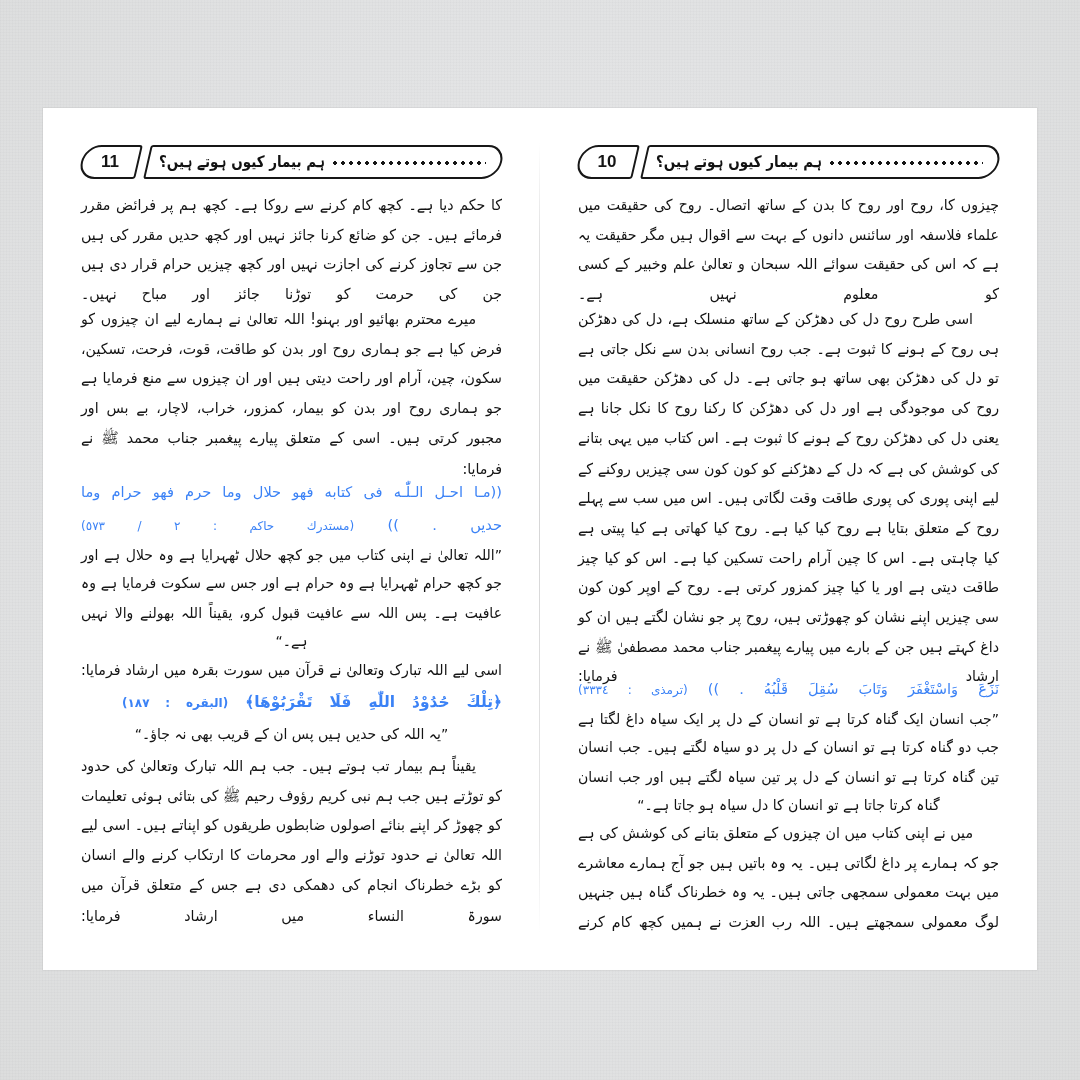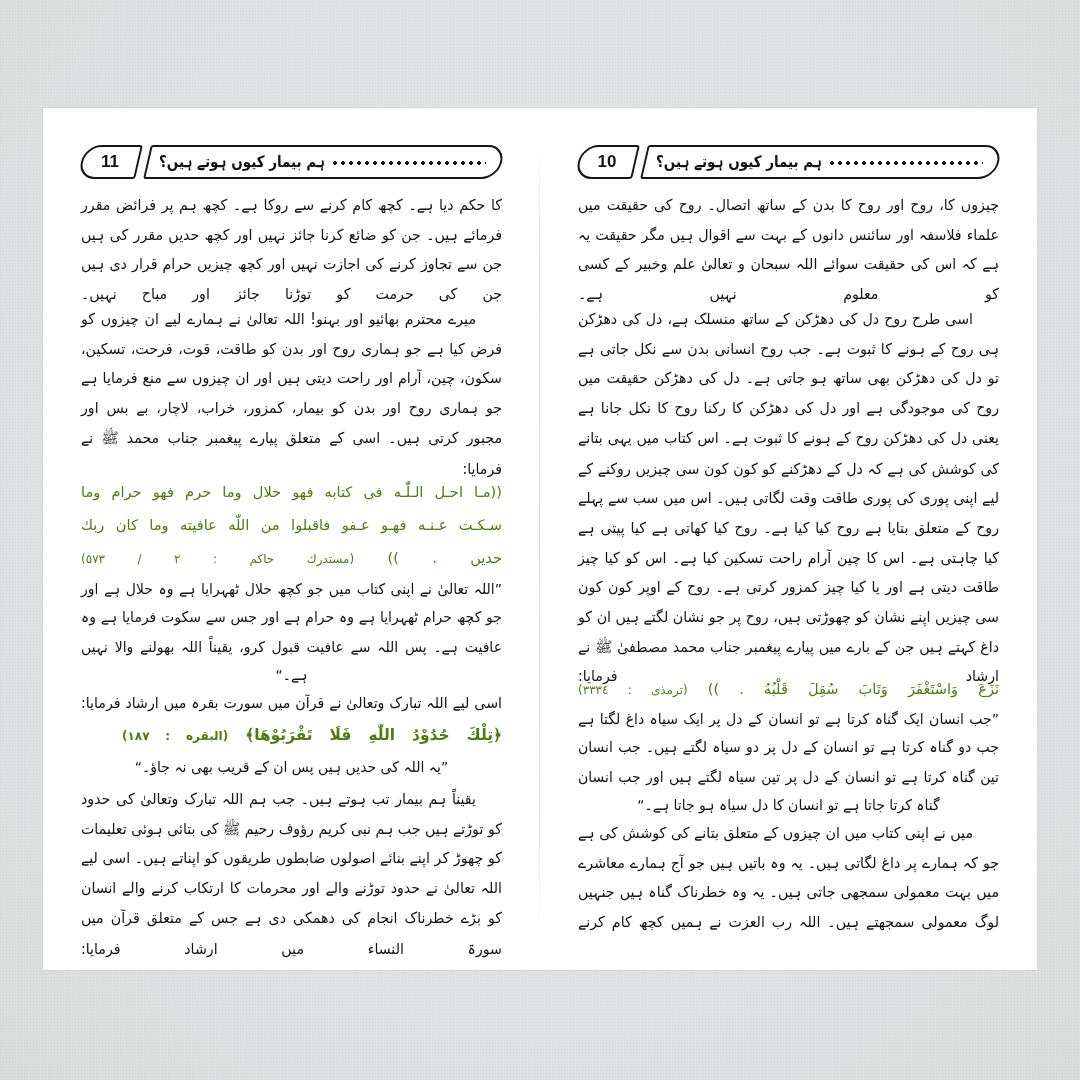--- a/index.html
+++ b/index.html
@@ -176,21 +176,21 @@
     margin-bottom: 2px;
     transform: scaleY(1.06);
     transform-origin: top right;
   }
   .para.noind { text-indent: 0; }
 
   .ar {
     font-family: "DejaVu Sans", sans-serif;
     font-size: 14.6px;
     line-height: 2.0;
-    color: #4d7c0f;
+    color: #3b82f6;
     text-align: center;
     direction: rtl;
     margin: 4px 0 2px 0;
   }
   .ar.big {
     font-size: 15.4px;
     font-weight: 600;
     margin-left: 41px;
   }
   .cite {
@@ -232,21 +232,20 @@
           </div>
         </div>
       </div>
 
       <div class="body">
         <p class="para noind">کا حکم دیا ہے۔ کچھ کام کرنے سے روکا ہے۔ کچھ ہم پر فرائض مقرر فرمائے ہیں۔ جن کو ضائع کرنا جائز نہیں اور کچھ حدیں مقرر کی ہیں جن سے تجاوز کرنے کی اجازت نہیں اور کچھ چیزیں حرام قرار دی ہیں جن کی حرمت کو توڑنا جائز اور مباح نہیں۔</p>
         <p class="para">میرے محترم بھائیو اور بہنو! اللہ تعالیٰ نے ہمارے لیے ان چیزوں کو فرض کیا ہے جو ہماری روح اور بدن کو طاقت، قوت، فرحت، تسکین، سکون، چین، آرام اور راحت دیتی ہیں اور ان چیزوں سے منع فرمایا ہے جو ہماری روح اور بدن کو بیمار، کمزور، خراب، لاچار، بے بس اور مجبور کرتی ہیں۔ اسی کے متعلق پیارے پیغمبر جناب محمد ﷺ نے فرمایا:</p>
 
         <div>
           <p class="ar">((مـا احـل الـلّٰـه فى كتابه فهو حلال وما حرم فهو حرام وما</p>
-          <p class="ar">سـكـت عـنـه فهـو عـفو فاقبلوا من اللّٰه عافيته وما كان ربك</p>
           <p class="ar">
             <span>حدیں . ))</span>
             <span class="cite">(مستدرك حاكم : ٢ / ٥٧٣)</span>
           </p>
         </div>
 
         <p class="trans">”اللہ تعالیٰ نے اپنی کتاب میں جو کچھ حلال ٹھہرایا ہے وہ حلال ہے اور جو کچھ حرام ٹھہرایا ہے وہ حرام ہے اور جس سے سکوت فرمایا ہے وہ عافیت ہے۔ پس اللہ سے عافیت قبول کرو، یقیناً اللہ بھولنے والا نہیں ہے۔“</p>
 
         <p class="para noind">اسی لیے اللہ تبارک وتعالیٰ نے قرآن میں سورت بقرہ میں ارشاد فرمایا:</p>
 

